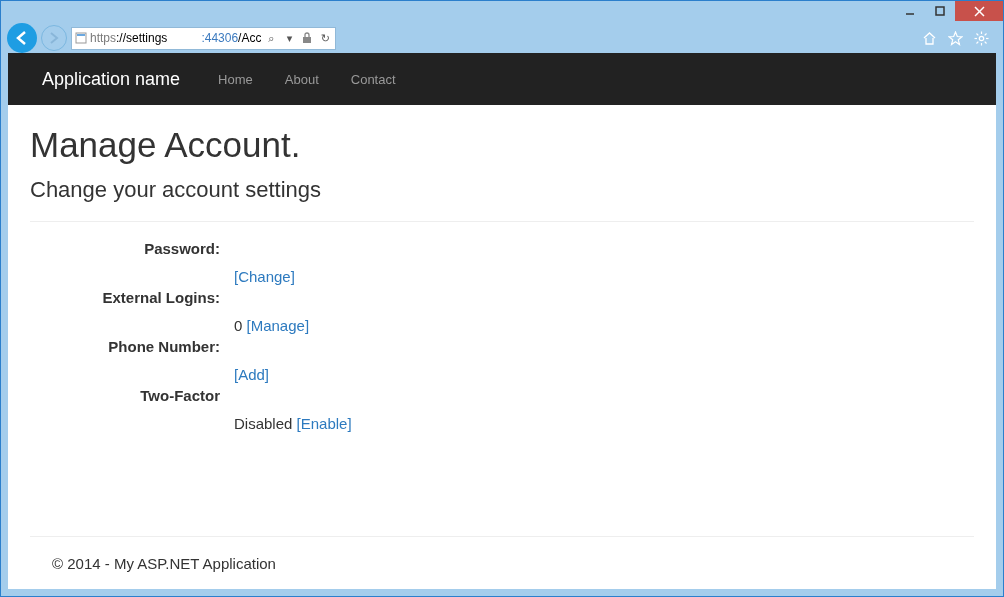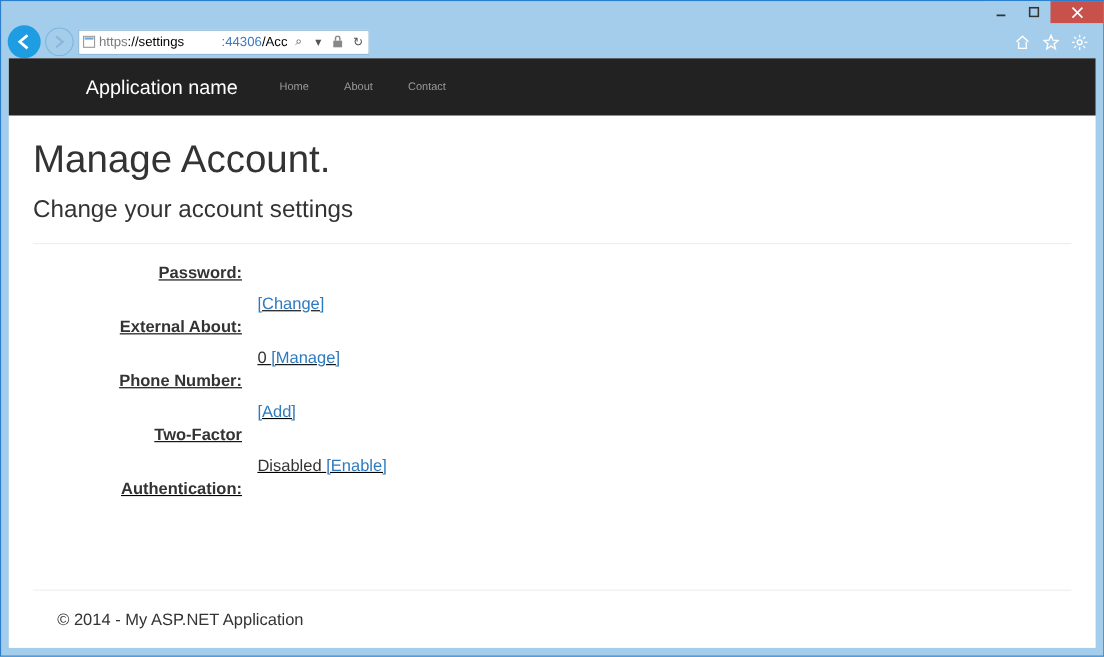--- a/index.html
+++ b/index.html
@@ -28,32 +28,32 @@
     .tab { height: 25px; background: #f4f4f4; border: 1px solid #a7c5de; border-bottom: none; display: flex; align-items: center; padding: 0 6px; gap: 6px; font-size: 12px; color: #333; margin-left: 2px; }
     .tab-fav { width: 14px; height: 14px; display: flex; align-items: center; justify-content: center; }
     .tab-close { width: 12px; height: 12px; color: #666; font-size: 12px; display:flex; align-items:center; justify-content:center;}
     .toolbar-spacer { flex: 1; }
     .toolbar-icons { display: flex; gap: 10px; padding-right: 8px; }
     .toolbar-icons .ti { width: 16px; height: 16px; color: #fff; display: flex; align-items: center; justify-content: center; }
     
     .content { position: absolute; top: 52px; left: 7px; right: 7px; bottom: 7px; background: #fff; }
     
     .navbar { background: #222; color: #999; height: 52px; display: flex; align-items: center; padding: 0 20px 0 34px; }
-    .brand { color: #fff; font-size: 18px; margin-right: 22px; margin-left: 36px; }
+    .brand { color: #fff; font-size: 18px; margin-right: 22px; }
     .navlinks { display: flex; gap: 0; }
-    .navlinks a { color: #999; text-decoration: none; font-size: 10px; padding: 0 16px; cursor: pointer; }
+    .navlinks a { color: #999; text-decoration: none; font-size: 13px; padding: 0 16px; cursor: pointer; }
     .nav-right { margin-left: auto; display: flex; align-items: center; gap: 26px; }
     .nav-right span, .nav-right a { color: #999; font-size: 15px; text-decoration: none; cursor: pointer; }
     
     .page { padding: 20px 22px; }
     .page-title { font-size: 35px; font-weight: 400; color: #333; margin-bottom: 12px; }
     .page-sub { font-size: 22px; font-weight: 400; color: #333; margin-bottom: 18px; }
     hr { border: none; border-top: 1px solid #eee; margin-bottom: 18px; }
     
-    .dl { display: grid; grid-template-columns: 204px 1fr; row-gap: 4px; font-size: 15px; text-decoration: underline; }
+    .dl { display: grid; grid-template-columns: 204px 1fr; row-gap: 4px; font-size: 15px; }
     .dl dt { text-align: right; font-weight: bold; color: #333; padding-right: 14px; }
     .dl dd { color: #333; margin-top: 28px; }
     .dl dd a { color: #2d7abf; text-decoration: none; cursor: pointer; }
     
     .footer { padding: 0 22px; font-size: 15px; color: #333; }
     .footer-hr { border: none; border-top: 1px solid #eee; margin: 72px 0 18px; }
   </style>
 </head>
 <body>
 
@@ -152,30 +152,29 @@
 
     <div class="page">
       <h1 class="page-title">Manage Account.</h1>
       <h2 class="page-sub">Change your account settings</h2>
       <hr>
 
       <dl class="dl">
         <dt>Password:</dt>
         <dd><a>[Change]</a></dd>
 
-        <dt>External About:</dt>
+        <dt>External Logins:</dt>
         <dd><span>0 </span><a>[Manage]</a></dd>
 
         <dt>Phone Number:</dt>
         <dd><a>[Add]</a></dd>
 
         <dt>Two-Factor</dt>
         <dd><span>Disabled </span><a>[Enable]</a></dd>
 
-        <dt>Authentication:</dt>
         <dd></dd>
       </dl>
 
       <hr class="footer-hr">
       <div class="footer">© 2014 - My ASP.NET Application</div>
     </div>
   </div>
 </div>
 
 </body></html>

